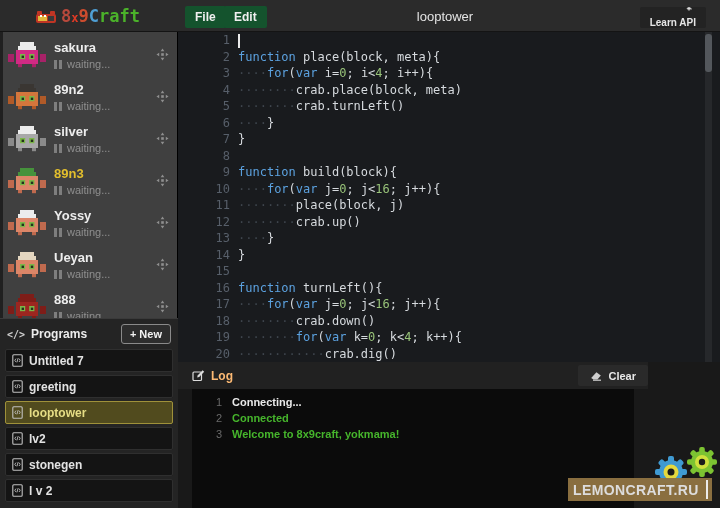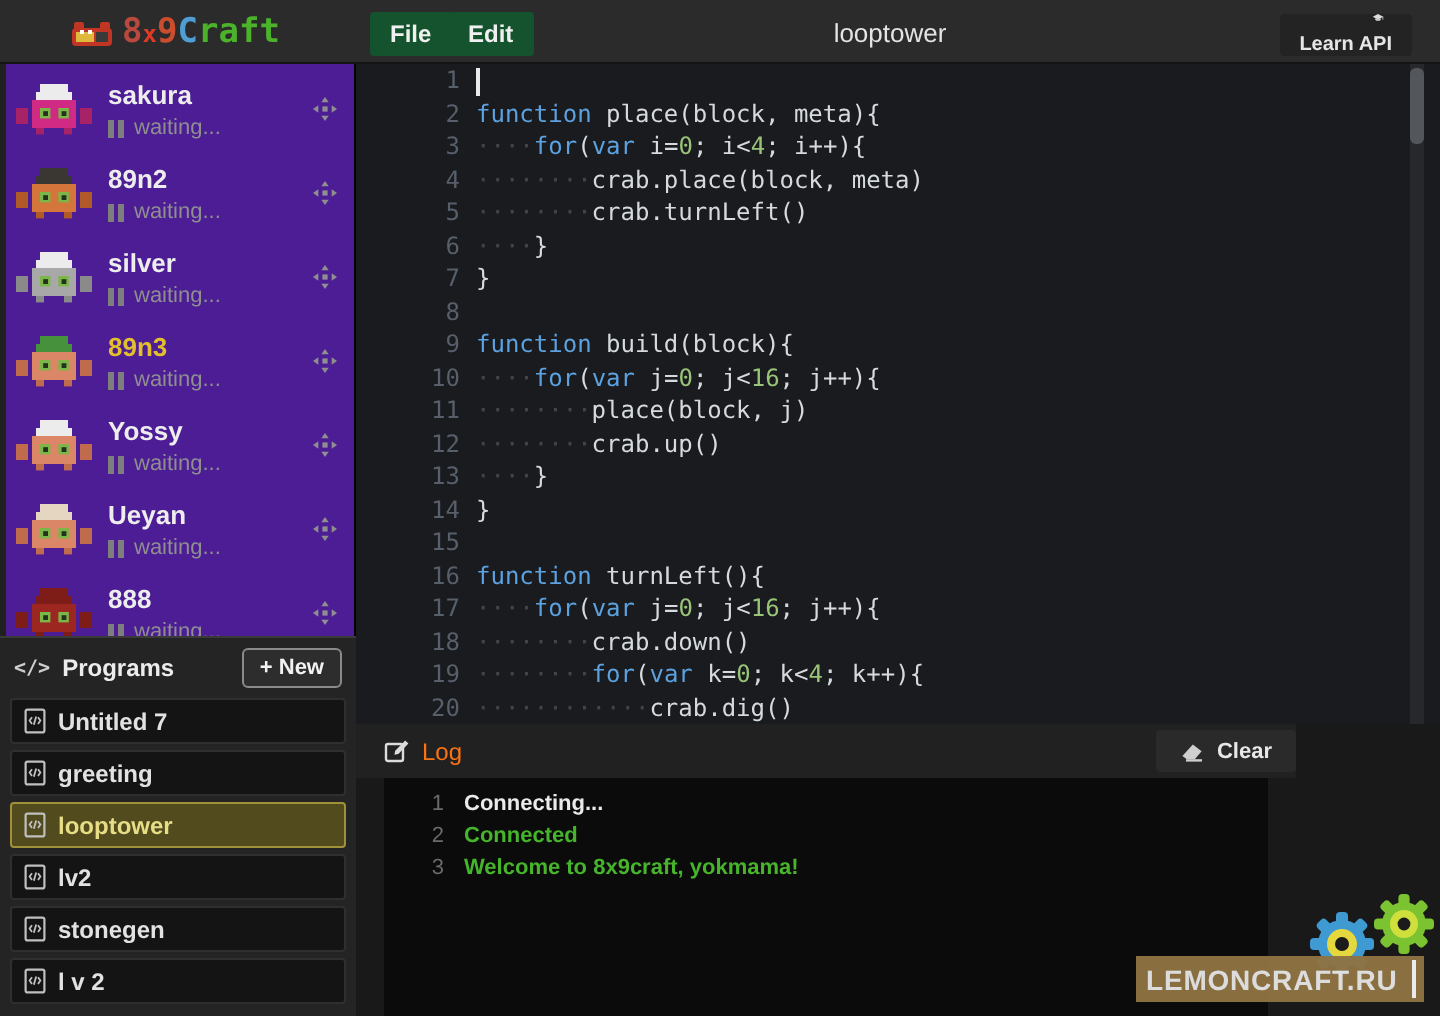--- a/index.html
+++ b/index.html
@@ -24,21 +24,21 @@
   .menu-btn{position:absolute;top:6px;height:22px;padding:0 10px;background:#14532d;border:none;
     border-radius:2px;color:#f0f0f0;font-size:12px;font-weight:600;font-family:inherit;
     display:flex;align-items:center;}
   .doc-title{position:absolute;left:178px;top:0;width:534px;height:32px;display:flex;
     align-items:center;justify-content:center;color:#e4e4e4;font-size:13px;}
   .learnapi{position:absolute;right:14px;top:7px;height:21px;padding:0 10px;background:#232323;
     border:none;border-radius:2px;color:#e6e6e6;font-size:10px;font-weight:600;
     font-family:inherit;display:flex;align-items:flex-end;gap:6px;flex-direction:column;}
 
   
-  .sidebar{position:absolute;left:0;top:32px;width:178px;height:336px;background:#4c1d95;
+  .sidebar{position:absolute;left:0;top:32px;width:178px;height:336px;background:#404040;
     border-right:1px solid #000;}
   .sidebar:before{content:"";position:absolute;left:0;top:0;width:3px;height:476px;background:#202020;}
   .player-list{position:absolute;left:0;top:0;width:178px;height:286px;overflow:hidden;padding-top:4px;}
   .prow{position:relative;height:42px;display:flex;align-items:flex-start;padding:4px 0 0 8px;}
   .avatar{width:38px;height:30px;margin-top:2px;}
   .pinfo{margin-left:8px;}
   .pname{font-size:13px;font-weight:bold;color:#ededed;line-height:16px;}
   .pname.hl{color:var(--name_yellow);}
   .pstatus{display:flex;align-items:center;margin-top:2px;}
   .pause{display:inline-flex;gap:2px;margin-right:5px;}
@@ -71,21 +71,21 @@
   .src .num2{color:var(--num);}
   .src .ind{color:var(--ind);}
   .cursor{position:absolute;left:60px;top:2px;width:2px;height:14px;background:#eaeaea;}
   .scrolltrack{position:absolute;right:8px;top:0;width:7px;height:330px;background:#26282b;}
   .scrollthumb{position:absolute;left:0;top:2px;width:7px;height:38px;background:#53575c;border-radius:3px;}
 
   
   .logpanel{position:absolute;left:178px;top:362px;width:542px;height:146px;background:#191919;}
   .log-col{position:absolute;left:0;top:0;width:470px;height:146px;}
   .log-head{height:27px;background:#212121;display:flex;align-items:center;padding:0 14px;}
-  .log-title{color:#f97316;font-size:12px;font-weight:normal;margin-left:6px;}
+  .log-title{color:#fdba74;font-size:12px;font-weight:bold;margin-left:6px;}
   .clearbtn{position:absolute;right:0;top:3px;height:21px;padding:0 12px;background:#2a2a2a;border:none;
     border-radius:2px;color:#e8e8e8;font-size:11px;font-weight:600;font-family:inherit;
     display:flex;align-items:center;gap:6px;}
   .log-body{position:absolute;left:14px;top:27px;width:442px;height:119px;background:#0b0b0b;
     padding-top:5px;overflow:hidden;}
   .lrow{display:flex;line-height:16px;font-size:11px;font-weight:600;}
   .lrow .ln{width:30px;text-align:right;color:#6a6a6a;flex:none;font-weight:normal;}
   .lrow .lt{margin-left:10px;white-space:pre;}
 
   

